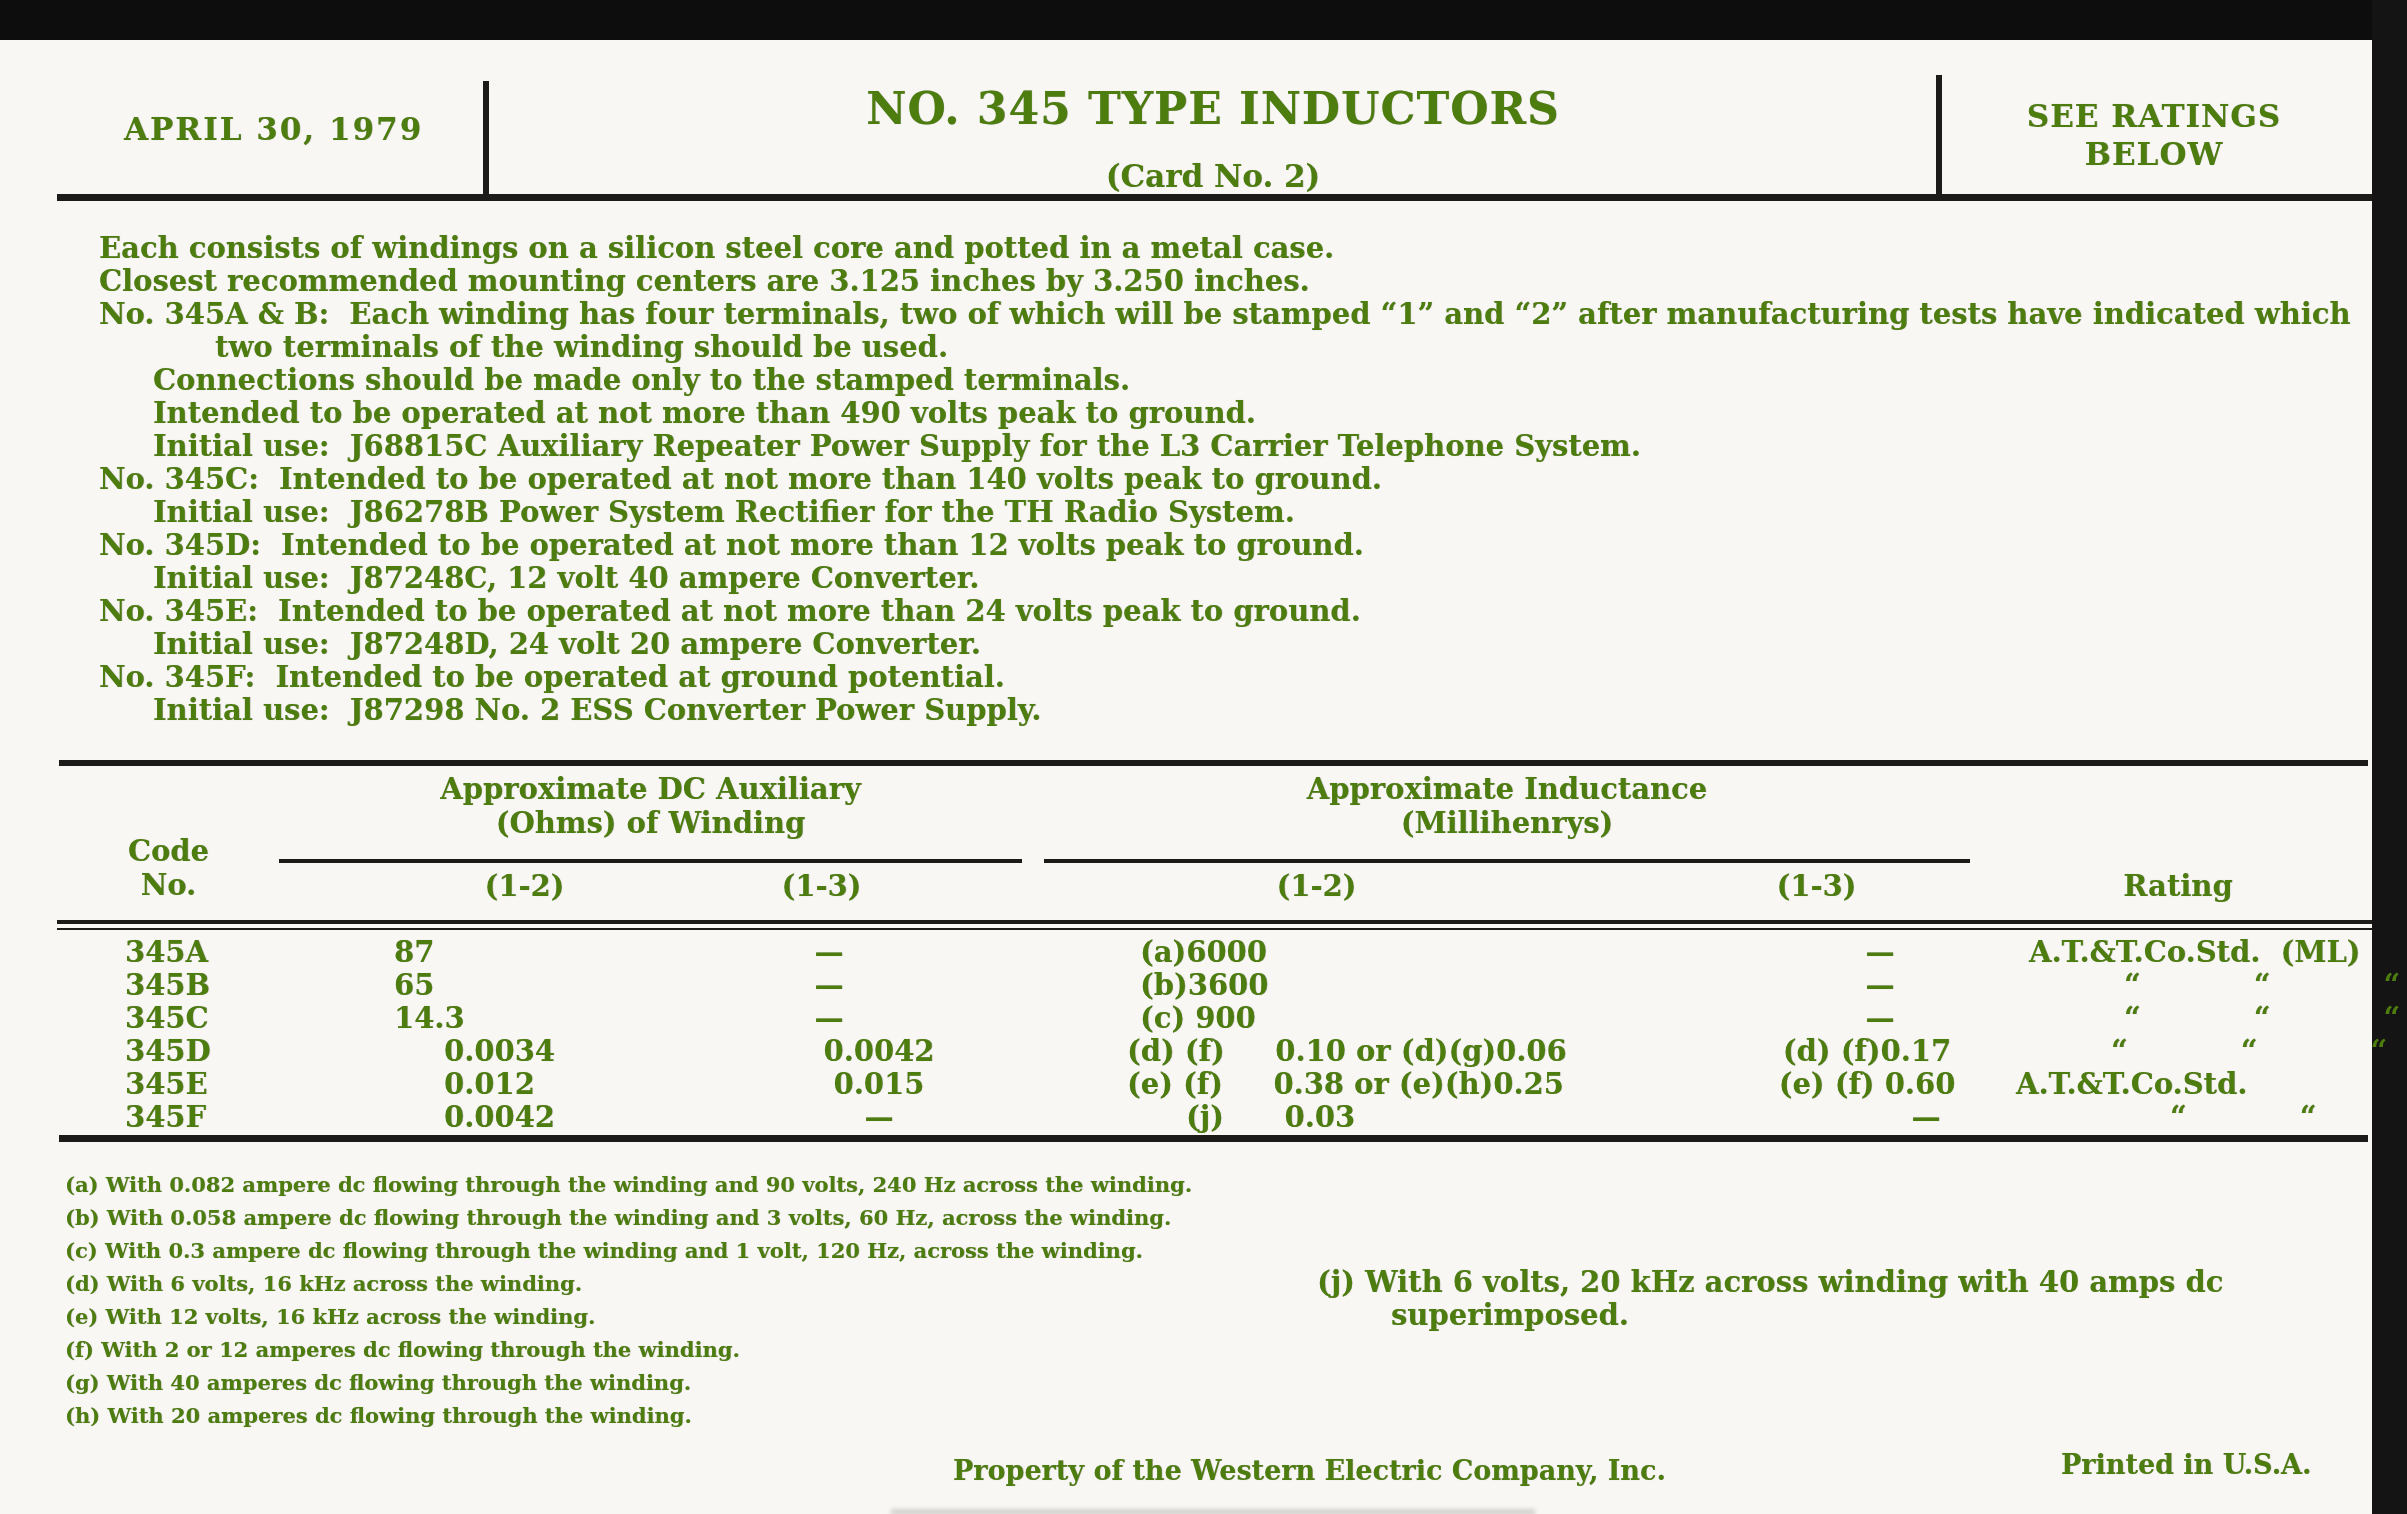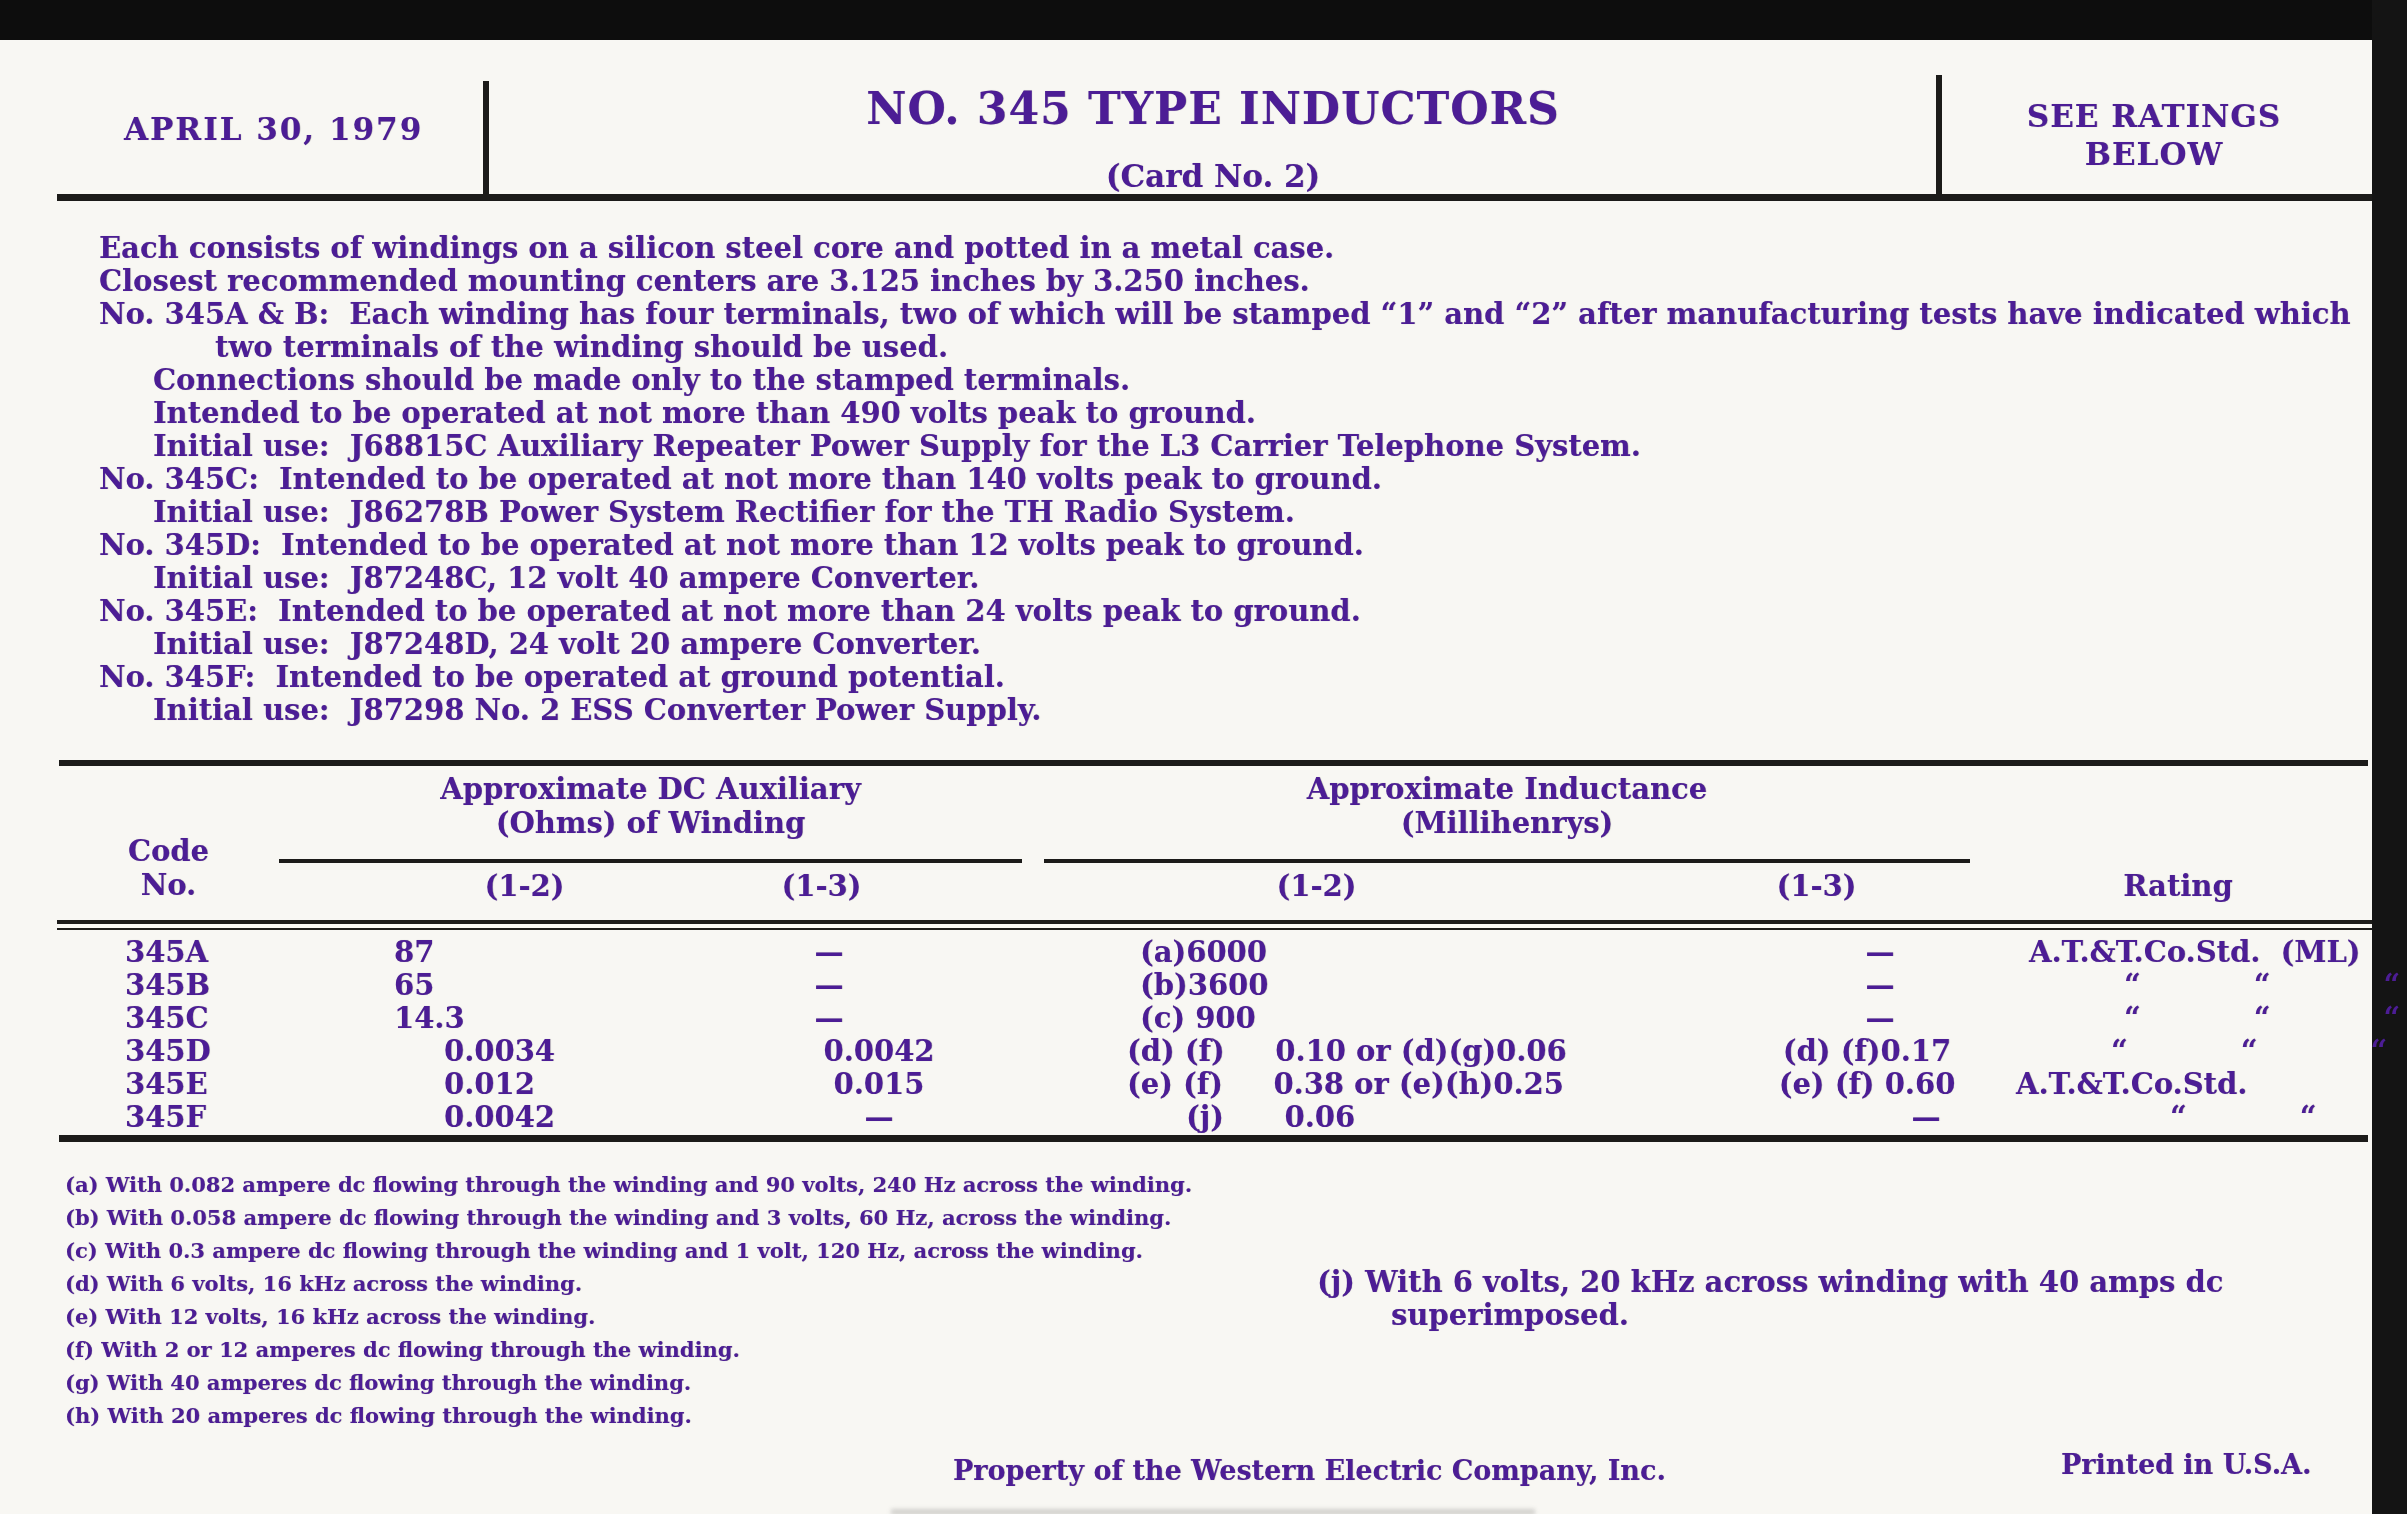--- a/index.html
+++ b/index.html
@@ -1,20 +1,20 @@
 <!DOCTYPE html>
 <html><head>
 <meta charset="utf-8">
 <style>
   html,body{margin:0;padding:0;background:#e8e7e3;}
   .page{
     position:relative;width:2408px;height:1515px;overflow:hidden;
     background:#f8f7f3;
     font-family:"DejaVu Serif","Liberation Serif",serif;
-    font-weight:700;color:#4c1d95;
+    font-weight:700;color:#4d7c0f;
     text-shadow:0.4px 0.4px 0.7px rgba(25,25,25,0.35);
   }
   .topbar{position:absolute;left:0;top:0;width:2408px;height:40px;background:#0d0d0d;}
   .rightbar{position:absolute;left:2372px;top:0;width:36px;height:1515px;background:#141414;}
   .rule{position:absolute;background:#1c1b19;}
   .hdr-rule{left:57px;top:194px;width:2315px;height:7px;}
   .vdiv{position:absolute;width:6px;background:#1c1b19;}
   .vdiv1{left:483px;top:81px;height:120px;}
   .vdiv2{left:1936px;top:75px;height:126px;}
 
@@ -184,21 +184,21 @@
       <div class="c c-i12">(e) (f)     0.38 or (e)(h)0.25</div>
       <div class="c c-i13">(e) (f) 0.60</div>
       <div class="c s2"></div>
       <div class="c c-rating">A.T.&amp;T.Co.Std.</div>
     </div>
     <div class="t-row">
       <div class="c c-code">345F</div>
       <div class="c c-r12 dec">0.0042</div>
       <div class="c c-r13">—</div>
       <div class="c s1"></div>
-      <div class="c c-i12 padJ">(j)      0.06</div>
+      <div class="c c-i12 padJ">(j)      0.03</div>
       <div class="c c-i13">—</div>
       <div class="c s2"></div>
       <div class="c c-rating ditto">“ “</div>
     </div>
   </div>
 
   <div class="rule tbl-rule-bot"></div>
 
   <div class="footnotes">
     <div class="fline">(a) With 0.082 ampere dc flowing through the winding and 90 volts, 240 Hz across the winding.</div>

